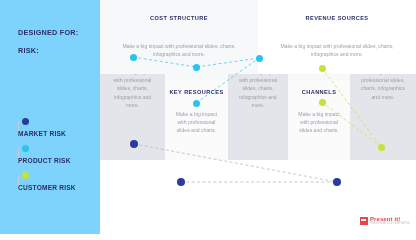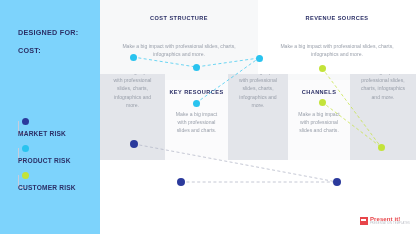--- a/index.html
+++ b/index.html
@@ -85,21 +85,21 @@
   .logo-sub { font-size:2.6px; color:#b9bcc4; letter-spacing:.2px; margin-top:1px; }
 </style>
 </head>
 <body>
 
 <div id="canvas-root">
 
   <div class="left-panel">
     <div class="meta-block">
       <div class="meta-line">DESIGNED FOR:</div>
-      <div class="meta-line">COST:</div>
+      <div class="meta-line">RISK:</div>
     </div>
 
     <div class="legend">
       <div class="legend-item">
         <span class="legend-bracket"></span>
         <span class="legend-dot" style="background:#2b3a9c"></span>
         <span class="legend-label">MARKET RISK</span>
       </div>
       <div class="legend-item">
         <span class="legend-bracket"></span>

